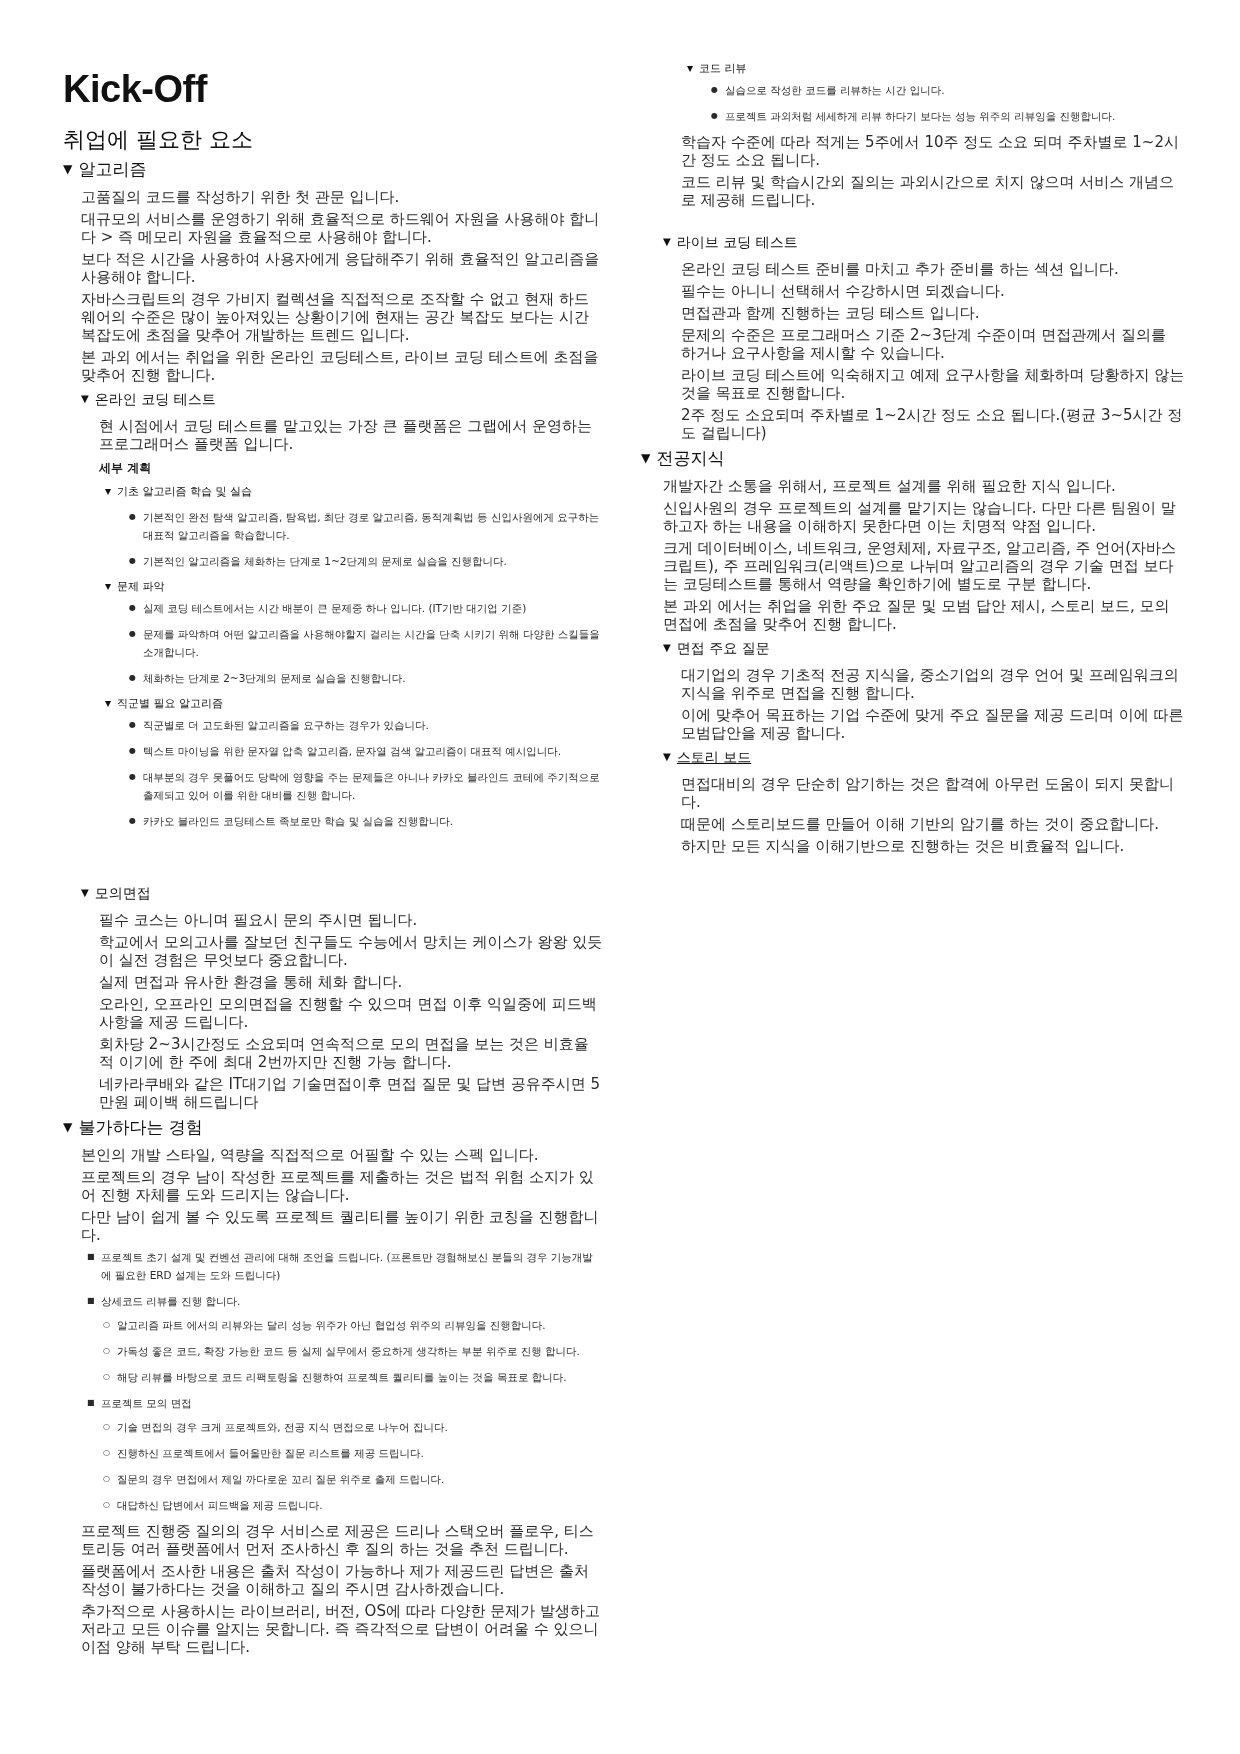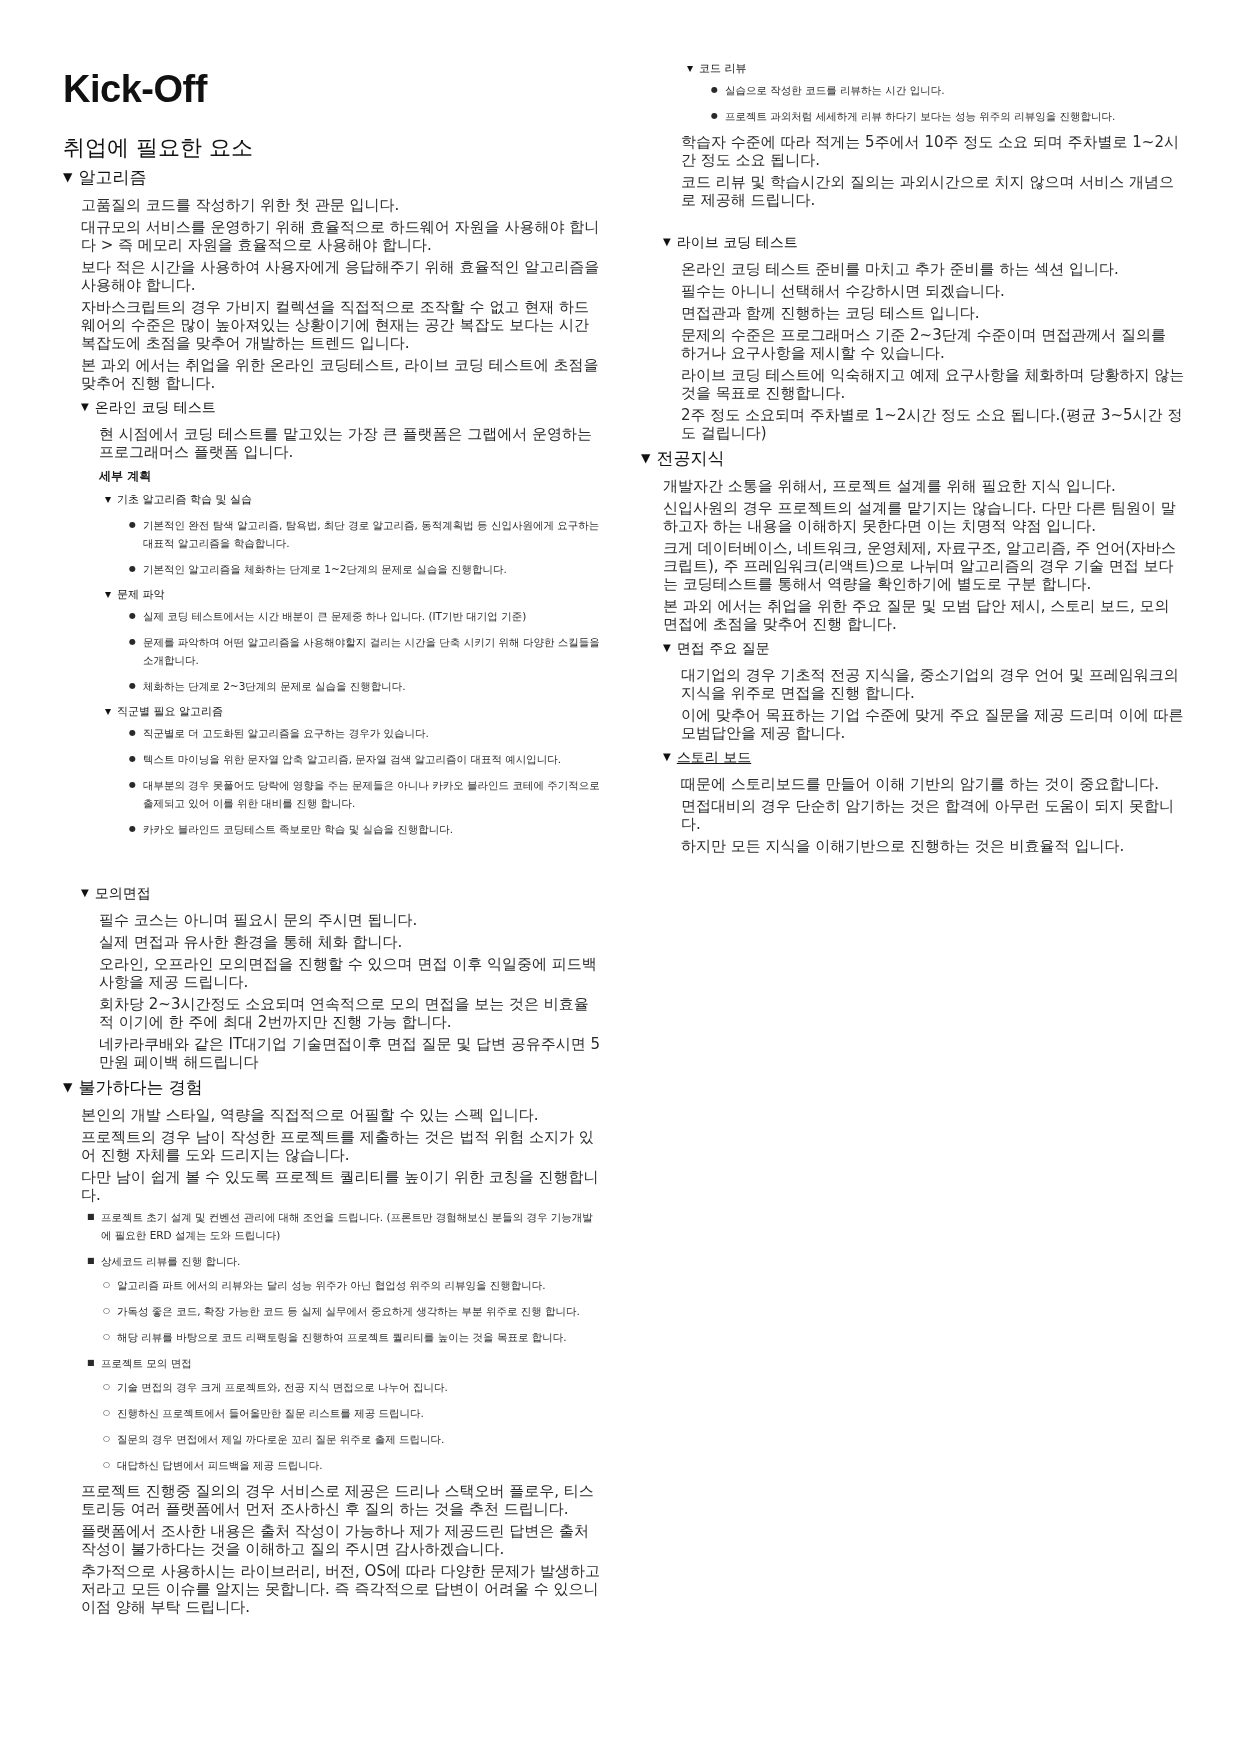--- a/index.html
+++ b/index.html
@@ -21,21 +21,21 @@
     font-size: 38px;
     letter-spacing: -0.5px;
     margin-top: 5px;
     height: 48px;
     line-height: 48px;
     color: #111;
   }
   .h1 {
     font-size: 22px;
     line-height: 30px;
-    margin-top: 20px;
+    margin-top: 12px;
     color: #111;
   }
   .toggle-h {
     display: flex;
     align-items: center;
     color: #111;
   }
   .toggle-h .tri {
     display: inline-block;
     font-size: 0.72em;
@@ -182,35 +182,36 @@
     <div class="indent1">
       <p class="para">대기업의 경우 기초적 전공 지식을, 중소기업의 경우 언어 및 프레임워크의 지식을 위주로 면접을 진행 합니다.</p>
       <p class="para">이에 맞추어 목표하는 기업 수준에 맞게 주요 질문을 제공 드리며 이에 따른 모범답안을 제공 합니다.</p>
     </div>
 
     <div class="toggle-h h3">
       <span class="tri">▼</span>
       <span class="underline">스토리 보드</span>
     </div>
     <div class="indent1">
+      <p class="para">면접대비의 경우 단순히 암기하는 것은 합격에 아무런 도움이 되지 못합니다.</p>
       <p class="para">때문에 스토리보드를 만들어 이해 기반의 암기를 하는 것이 중요합니다.</p>
-      <p class="para">면접대비의 경우 단순히 암기하는 것은 합격에 아무런 도움이 되지 못합니다.</p>
       <p class="para">하지만 모든 지식을 이해기반으로 진행하는 것은 비효율적 입니다.</p>
     </div>
   </div>
 </div>
 
 <div class="col col-left2">
   <div style="padding-left:18px;">
     <div class="toggle-h h3">
       <span class="tri">▼</span>
       <span>모의면접</span>
     </div>
     <div class="indent1">
       <p class="para">필수 코스는 아니며 필요시 문의 주시면 됩니다.</p>
+      <p class="para">학교에서 모의고사를 잘보던 친구들도 수능에서 망치는 케이스가 왕왕 있듯이 실전 경험은 무엇보다 중요합니다.</p>
       <p class="para">실제 면접과 유사한 환경을 통해 체화 합니다.</p>
       <p class="para">오라인, 오프라인 모의면접을 진행할 수 있으며 면접 이후 익일중에 피드백 사항을 제공 드립니다.</p>
       <p class="para">회차당 2~3시간정도 소요되며 연속적으로 모의 면접을 보는 것은 비효율적 이기에 한 주에 최대 2번까지만 진행 가능 합니다.</p>
       <p class="para">네카라쿠배와 같은 IT대기업 기술면접이후 면접 질문 및 답변 공유주시면 5만원 페이백 해드립니다</p>
     </div>
   </div>
 
   <div class="toggle-h h2">
     <span class="tri">▼</span>
     <span>불가하다는 경험</span>

